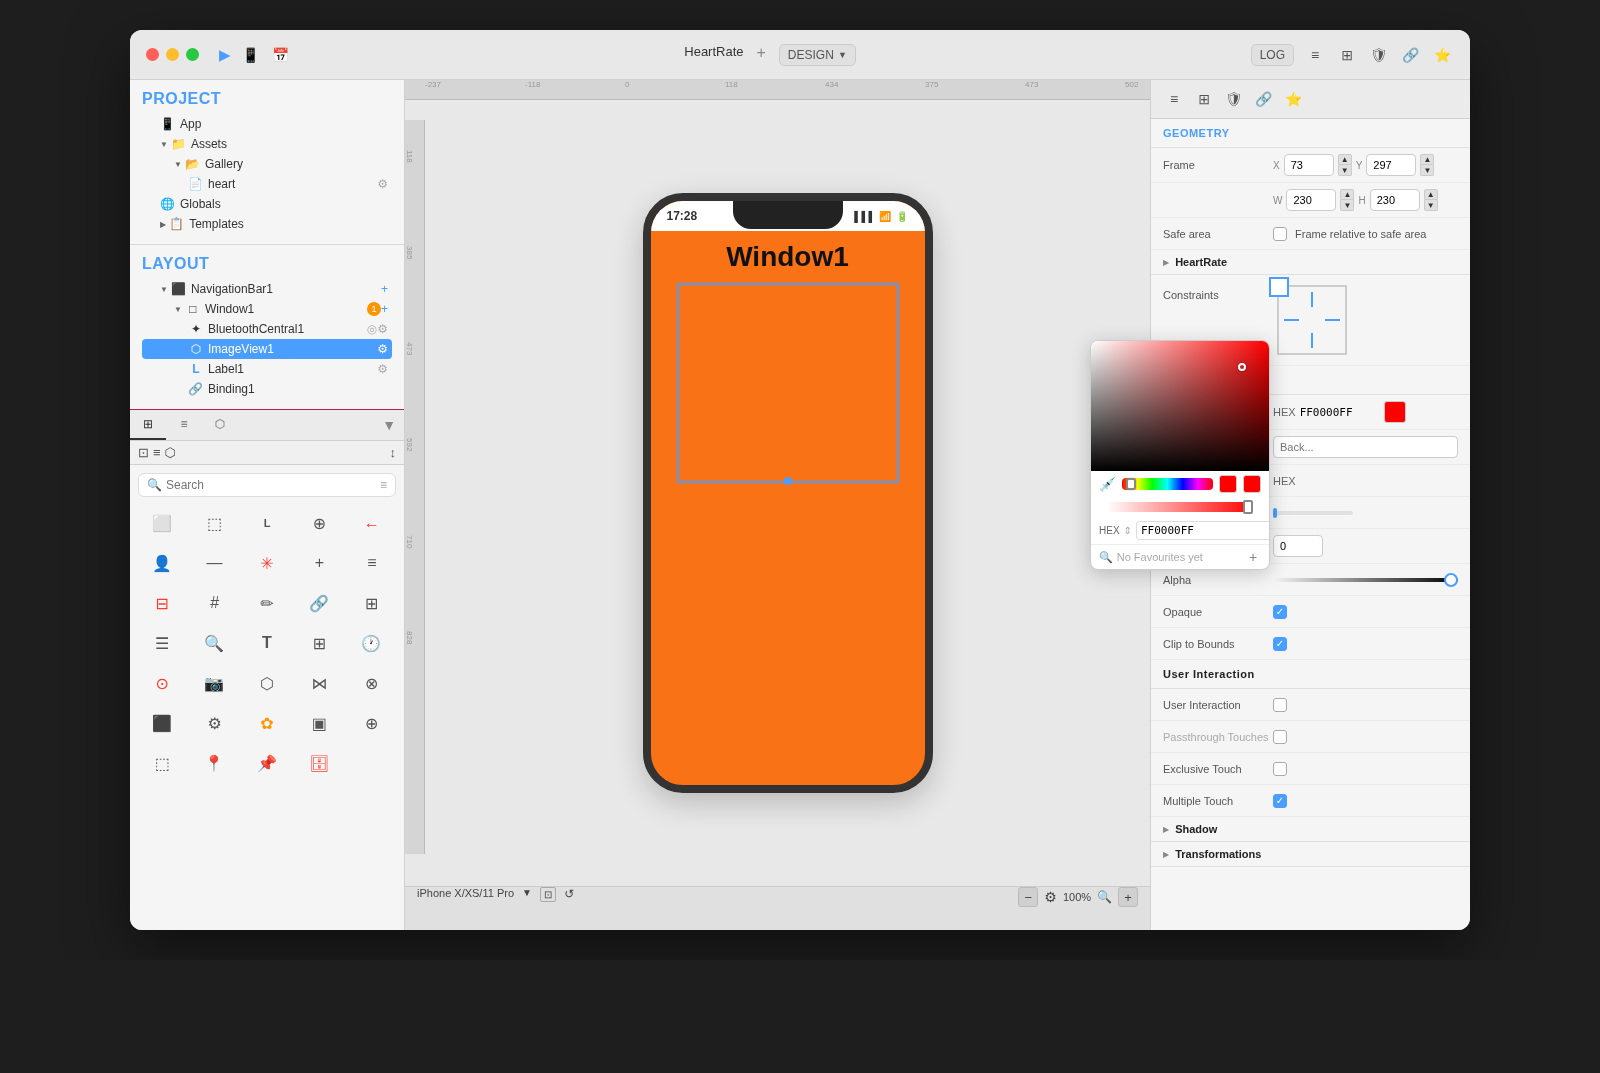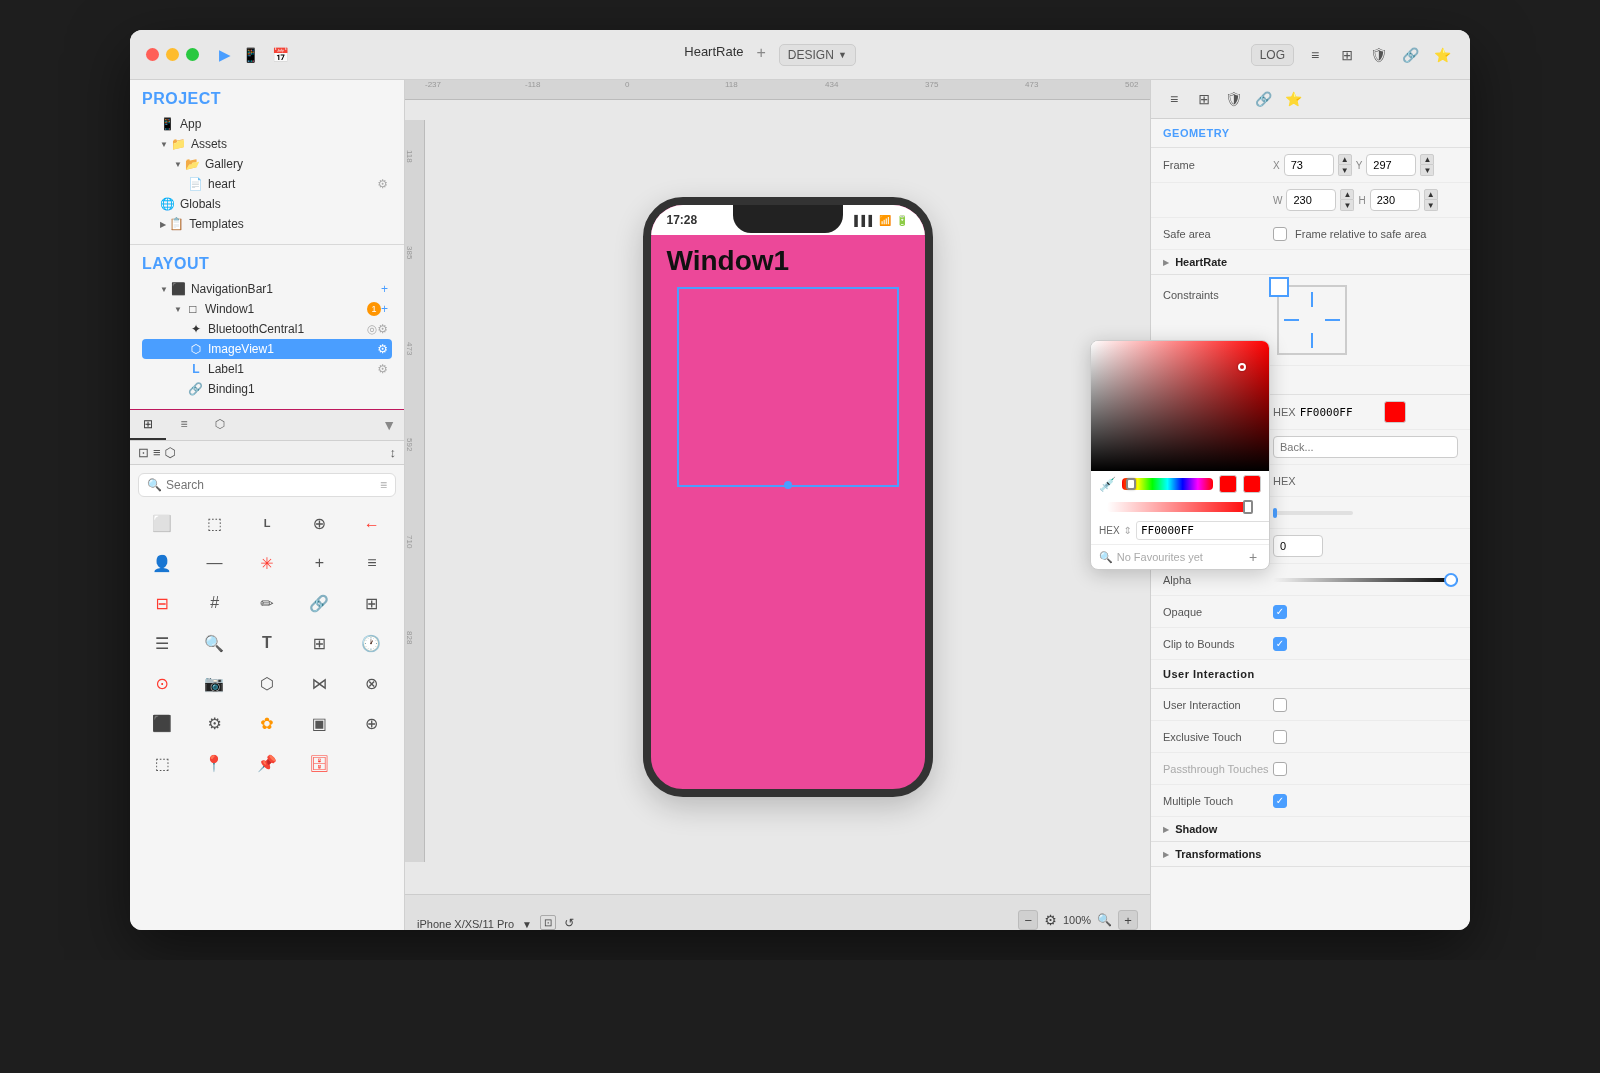--- a/index.html
+++ b/index.html
@@ -73,26 +73,27 @@
 
     .panel-bottom-toolbar { display: flex; align-items: center; padding: 4px 8px; border-bottom: 1px solid #d0d0d0; gap: 4px; background: #f0f0f0; }
 
     
     .canvas { flex: 1; background: #e8e8e8; overflow: hidden; position: relative; display: flex; flex-direction: column; }
 
     
     .phone-mockup {
       width: 290px;
       height: 600px;
-      background: #ec4899;
+      background: #f97316;
       border-radius: 40px;
       border: 8px solid #333;
       position: relative;
       box-shadow: 0 10px 30px rgba(0,0,0,0.2);
       overflow: hidden;
+      text-align: center;
     }
     .phone-status-bar { height: 30px; background: white; display: flex; align-items: center; padding: 0 16px; font-size: 12px; font-weight: 600; }
     .phone-notch { position: absolute; top: 0; left: 50%; transform: translateX(-50%); width: 110px; height: 28px; background: #222; border-radius: 0 0 18px 18px; z-index: 10; }
     .phone-status-right { margin-left: auto; display: flex; align-items: center; gap: 4px; font-size: 10px; }
     .phone-content { padding: 10px 16px; }
     .phone-title { font-size: 28px; font-weight: 700; color: #111; }
     .phone-image-area { margin: 10px; border: 2px solid #4a9eff; position: relative; display: flex; align-items: center; justify-content: center; height: 200px; }
 
     .heart-shape {
       width: 140px;
@@ -165,21 +166,21 @@
 
     .frame-relative-label { font-size: 11px; color: #555; }
 
     
     .h-ruler { height: 20px; background: #d5d5d5; border-bottom: 1px solid #bbb; position: relative; overflow: hidden; }
     .v-ruler { width: 20px; background: #d5d5d5; border-right: 1px solid #bbb; position: absolute; top: 20px; bottom: 32px; left: 0; overflow: hidden; }
 
     .canvas-wrapper { flex: 1; position: relative; overflow: hidden; }
     .canvas-scroll { position: absolute; top: 0; left: 0; right: 0; bottom: 0; display: flex; align-items: center; justify-content: center; }
 
-    .bottom-bar { height: 36px; background: #e0e0e0; border-top: 1px solid #ccc; display: flex; align-items: flex-end; padding: 0 12px; font-size: 11px; color: #444; gap: 8px; }
+    .bottom-bar { height: 44px; background: #e0e0e0; border-top: 1px solid #ccc; display: flex; align-items: flex-start; padding: 0 12px; font-size: 11px; color: #444; gap: 8px; }
     .bottom-bar-right { margin-left: auto; display: flex; align-items: center; gap: 6px; }
 
     .zoom-btn { width: 20px; height: 20px; background: #d0d0d0; border: 1px solid #bbb; border-radius: 3px; display: flex; align-items: center; justify-content: center; font-size: 13px; cursor: pointer; }
 
     .section-collapsed { display: flex; align-items: center; padding: 6px 12px; cursor: pointer; border-bottom: 1px solid #e0e0e0; }
     .section-collapsed .tri { font-size: 8px; color: #888; margin-right: 6px; }
 
     .warning-badge { width: 14px; height: 14px; background: #ff9500; border-radius: 50%; color: white; font-size: 9px; display: flex; align-items: center; justify-content: center; margin-left: 2px; }
     .prop-label.muted { color: #aaa; }
 
@@ -706,28 +707,28 @@
       <div class="section-header" style="color:#222;font-weight:700;">User Interaction</div>
 
       <div class="prop-row">
         <span class="prop-label">User Interaction</span>
         <div class="prop-value">
           <div class="checkbox"></div>
         </div>
       </div>
 
       <div class="prop-row">
+        <span class="prop-label muted">Passthrough Touches</span>
+        <div class="prop-value">
+          <div class="checkbox"></div>
+        </div>
+      </div>
+
+      <div class="prop-row">
         <span class="prop-label">Exclusive Touch</span>
-        <div class="prop-value">
-          <div class="checkbox"></div>
-        </div>
-      </div>
-
-      <div class="prop-row">
-        <span class="prop-label muted">Passthrough Touches</span>
         <div class="prop-value">
           <div class="checkbox"></div>
         </div>
       </div>
 
       <div class="prop-row">
         <span class="prop-label">Multiple Touch</span>
         <div class="prop-value">
           <div class="checkbox checked">✓</div>
         </div>

